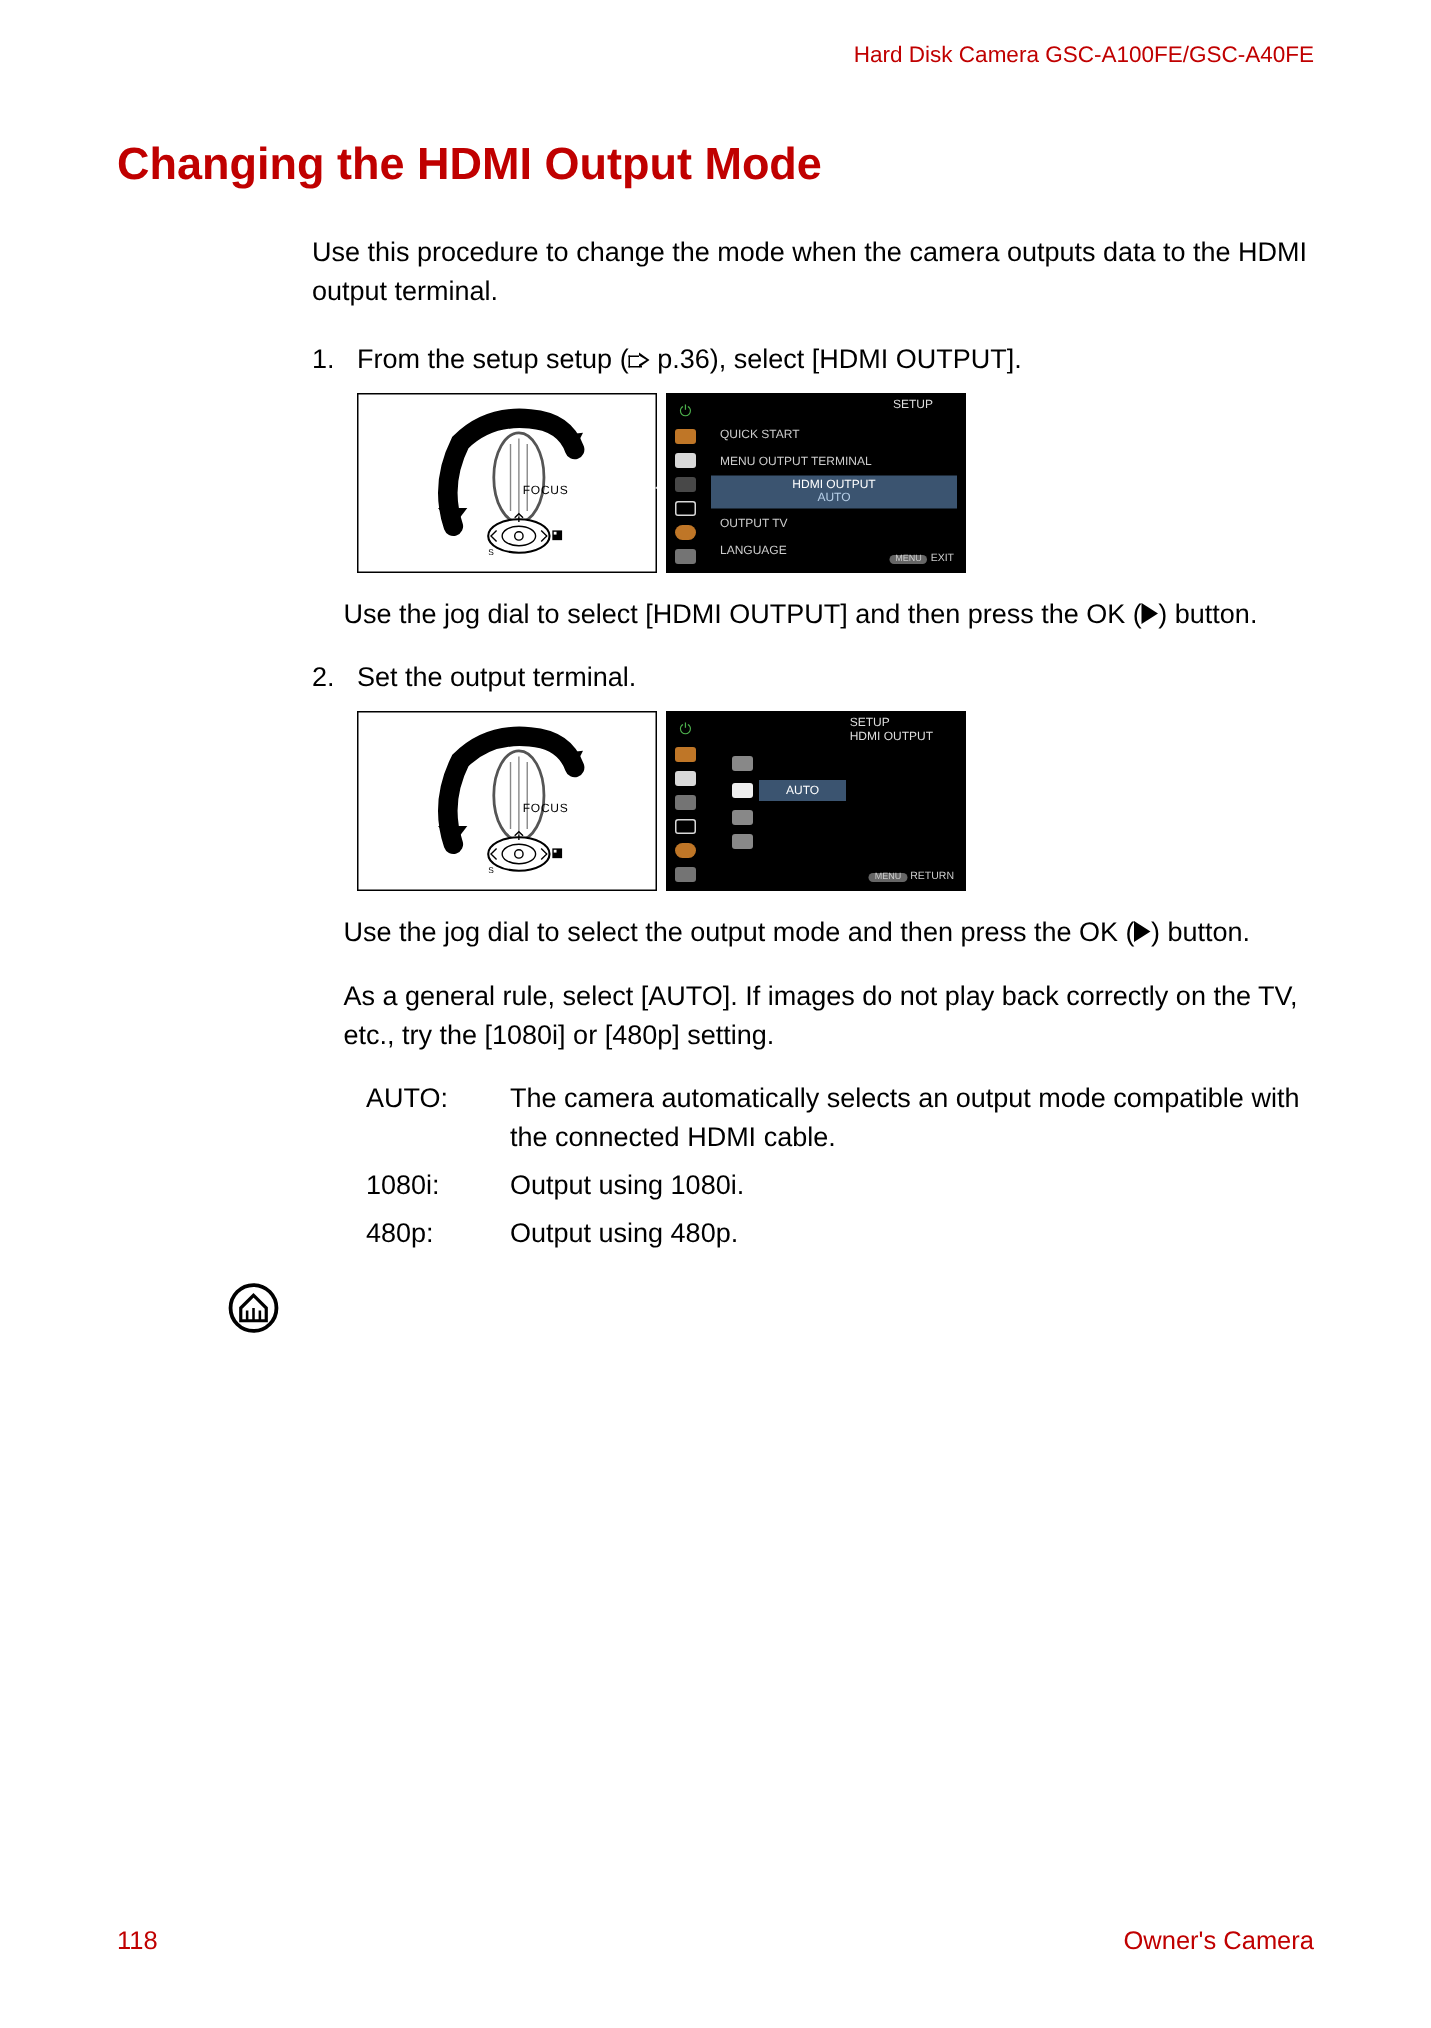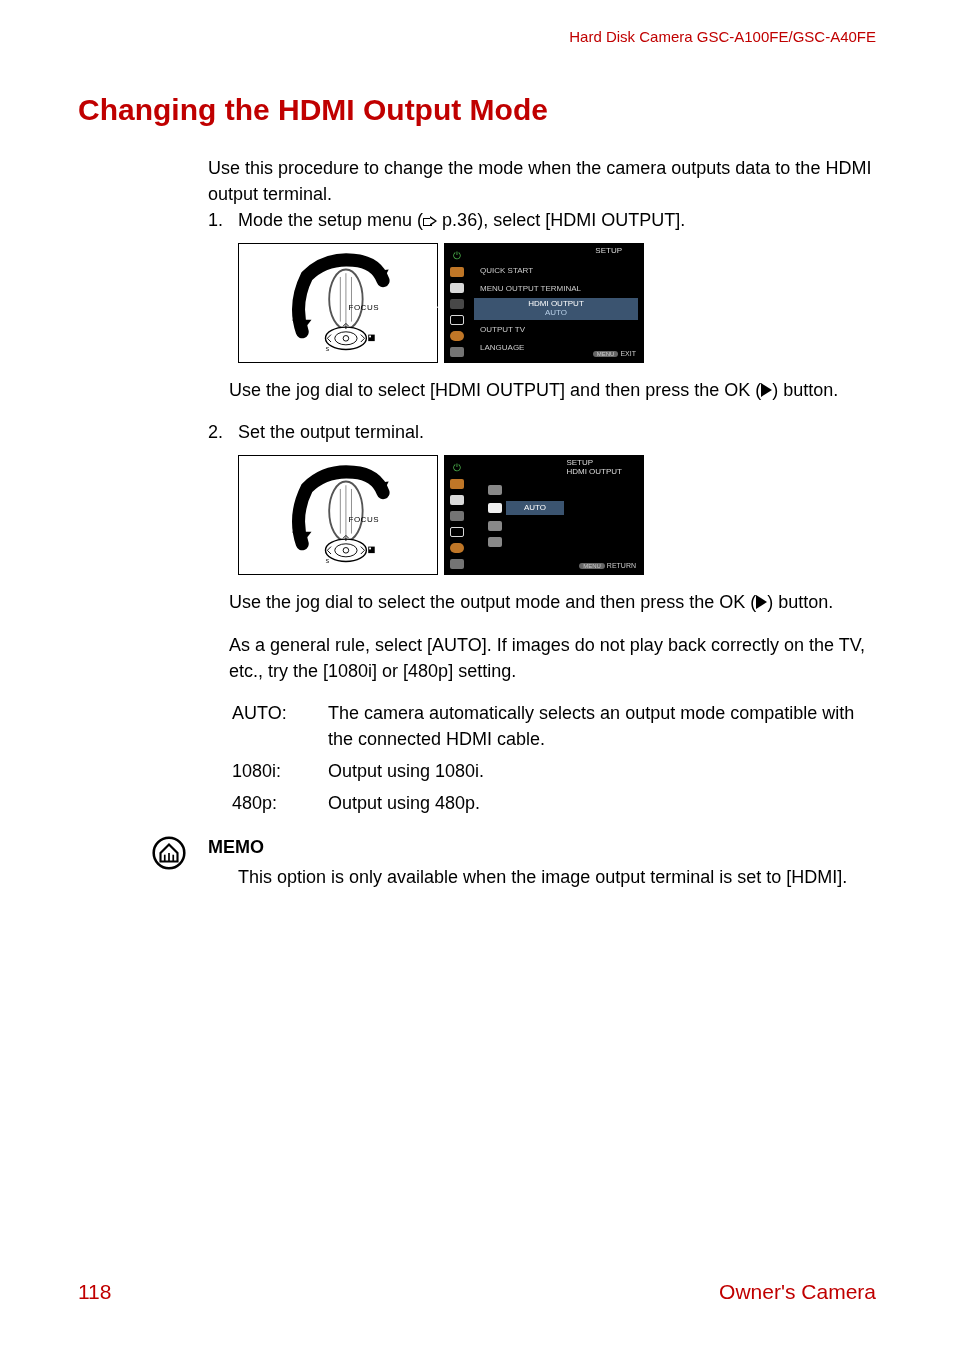--- a/index.html
+++ b/index.html
@@ -22,21 +22,21 @@
       color: #c00000;
       font-size: 30px;
       font-weight: bold;
       margin-bottom: 28px;
     }
     .body-block {
       margin-left: 130px;
       font-size: 18px;
       line-height: 1.45;
     }
-    .intro-p { margin-bottom: 0; }
+    .intro-p { margin-bottom: 19px; }
     .step-row { display: flex; margin-bottom: 10px; }
     .step-num { width: 30px; flex-shrink: 0; }
     .step-text { flex: 1; }
     .figure-row {
       display: flex;
       gap: 6px;
       margin: 10px 0 14px 30px;
     }
     .dial-box {
       width: 200px; height: 120px; border: 1px solid #000; background: #fff;
@@ -50,32 +50,32 @@
     .menu-item { padding: 2px 6px; margin: 2px 0; font-size: 8px; color: #ccc; }
     .menu-item.highlight { background: #3b5470; color: #fff; text-align: center; line-height: 1.1; padding: 2px; }
     .menu-footer { position: absolute; bottom: 4px; right: 8px; font-size: 7px; color: #ccc; }
     .menu-footer .pill { background: #666; border-radius: 6px; padding: 0 4px; font-size: 6px; margin-right: 2px; }
     .side-icons { position: absolute; left: 6px; top: 8px; display: flex; flex-direction: column; gap: 6px; }
     .side-icons div { width: 14px; height: 10px; background: #fff; border-radius: 2px; opacity: 0.85; }
     .side-icons div.power { background: none; color: #5bd05b; font-size: 10px; line-height: 10px; text-align: center; }
     .side-icons div.orange { background: #e08b2e; }
     .side-icons div.dim { background: #888; }
     .after-fig { margin: 0 0 16px 21px; }
-    .def-table { margin-left: 24px; }
+    .def-table { margin-left: 36px; }
     .def-row { display: flex; margin-bottom: 6px; }
     .def-term { width: 96px; flex-shrink: 0; }
     .def-desc { flex: 1; }
     .memo-wrap { display: flex; margin-top: 18px; }
     .memo-icon-col { width: 56px; flex-shrink: 0; padding-top: 2px; margin-left: 74px; }
     .memo-content { flex: 1; font-size: 18px; line-height: 1.45; padding-right: 0; }
     .memo-title { font-weight: bold; margin-bottom: 4px; }
     .memo-text { margin-left: 30px; }
     .footer {
       position: absolute; bottom: 48px; left: 78px; right: 78px;
-      display: flex; justify-content: space-between; color: #c00000; font-size: 21px;
+      display: flex; justify-content: space-between; color: #c00000; font-size: 17px;
     }
     .play-tri {
       display: inline-block; width: 0; height: 0;
       border-top: 7px solid transparent; border-bottom: 7px solid transparent;
       border-left: 11px solid #000; vertical-align: -1px;
     }
     .ref-arrow {
       display: inline-block; width: 14px; height: 10px; position: relative; vertical-align: 0;
     }
     .ref-arrow::before {
@@ -108,21 +108,21 @@
 
 <h1 class="main-heading">Changing the HDMI Output Mode</h1>
 
 <div class="body-block">
 
   <p class="intro-p">Use this procedure to change the mode when the camera outputs data to the HDMI output terminal.</p>
 
   <div class="step-row">
     <div class="step-num">1.</div>
     <div class="step-text">
-      <span>Mode the setup menu (</span><span class="ref-arrow"><span class="inner"></span></span><span> p.36), select [HDMI OUTPUT].</span>
+      <span>From the setup setup (</span><span class="ref-arrow"><span class="inner"></span></span><span> p.36), select [HDMI OUTPUT].</span>
     </div>
   </div>
 
   <div class="figure-row">
     <div class="dial-box">
       <svg class="dial-svg" viewBox="0 0 170 108">
         <path d="M25 85 Q15 55 30 25 Q50 5 80 8 Q105 10 112 30" fill="none" stroke="#000" stroke-width="14" stroke-linecap="round"></path>
         <polygon points="25,85 35,72 14,72" fill="#000"></polygon>
         <polygon points="112,30 100,20 118,18" fill="#000"></polygon>
         <ellipse cx="72" cy="50" rx="18" ry="32" fill="#fff" stroke="#555" stroke-width="2"></ellipse>
@@ -262,22 +262,18 @@
 <div class="memo-wrap">
   <div class="memo-icon-col">
     <svg class="memo-icon-svg" viewBox="0 0 40 40">
       <circle cx="20" cy="20" r="18" fill="none" stroke="#000" stroke-width="3"></circle>
       <path d="M10 20 L20 10 L30 20 L30 30 L10 30 Z" fill="none" stroke="#000" stroke-width="2.5"></path>
       <line x1="15" y1="30" x2="15" y2="22" stroke="#000" stroke-width="2"></line>
       <line x1="20" y1="30" x2="20" y2="20" stroke="#000" stroke-width="2"></line>
       <line x1="25" y1="30" x2="25" y2="22" stroke="#000" stroke-width="2"></line>
     </svg>
   </div>
-  <div class="memo-content">
-    <div class="memo-title">MEMO</div>
-    <div class="memo-text">This option is only available when the image output terminal is set to [HDMI].</div>
-  </div>
 </div>
 
 <div class="footer">
   <span>118</span>
   <span>Owner's Camera</span>
 </div>
 
 </body></html>

